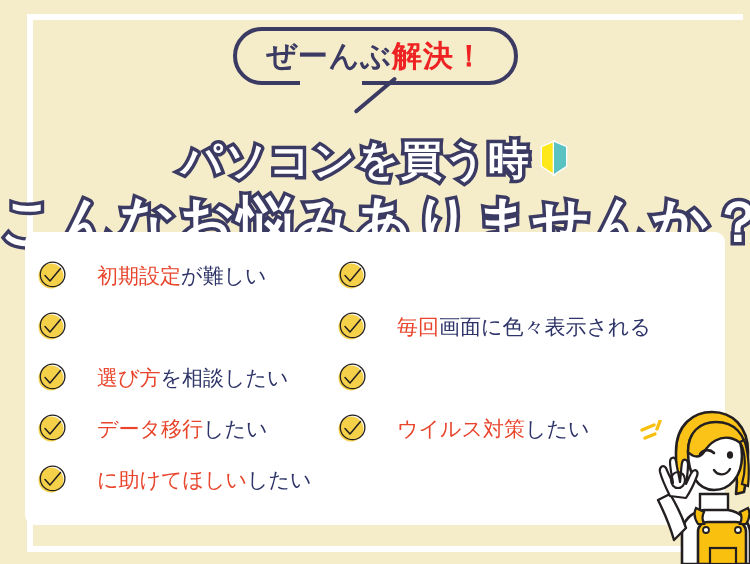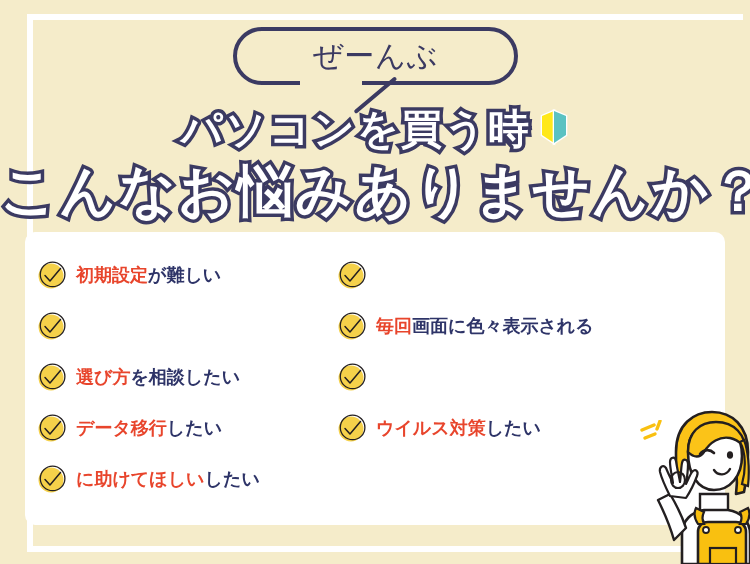--- a/index.html
+++ b/index.html
@@ -53,21 +53,21 @@
     background: #f5ecca;
     box-sizing: border-box;
   }
   .bubble-text {
     position: absolute;
     inset: 0;
     display: flex;
     align-items: center;
     justify-content: center;
     font-size: 30px;
-    font-weight: normal;
+    font-weight: bold;
     letter-spacing: 1px;
     white-space: nowrap;
   }
   .bubble-text .t1 { color: #3b3a62; }
   .bubble-text .t2 { color: #ee2222; }
 
   
   .bubble-tail {
     position: absolute;
     left: 356px;
@@ -115,20 +115,21 @@
     white-space: nowrap;
     line-height: 1.26;
   }
   .hl-line.second {
     font-size: 56px;
   }
   .hl-row {
     display: inline-flex;
     align-items: center;
     gap: 8px;
+    margin-top: 31px;
   }
 
   
   .wakaba {
     display: inline-block;
     width: 30px;
     height: 38px;
     position: relative;
     -webkit-text-stroke: 0;
     vertical-align: middle;
@@ -156,24 +157,25 @@
   .col-right { left: 312px; width: 388px; }
 
   .item {
     display: flex;
     align-items: center;
     height: 50px;
     margin-bottom: 1px;
     white-space: nowrap;
   }
   .item-label {
-    font-size: 18px;
-    font-weight: bold;
+    font-size: 21px;
+    font-weight: normal;
     letter-spacing: 0px;
     line-height: 1;
+    margin-left: 21px;
   }
   .item-label .hi  { color: #e8452c; }
   .item-label .rest { color: #2e3468; }
 
   
   .chk {
     position: relative;
     width: 30px;
     height: 30px;
     flex: 0 0 30px;
@@ -205,20 +207,21 @@
 <body>
 
 <div id="banner">
 
   <div class="frame-line"></div>
 
   <div class="bubble-wrap">
     <div class="bubble"></div>
     <div class="bubble-text">
       <span class="t1">ぜーんぶ</span>
+        <span class="t2">解決！</span>
     </div>
   </div>
   <div class="bubble-tail"></div>
   <div class="bubble-mask"></div>
 
   <div class="headline">
     <div class="hl-line">
       <span class="hl-row">
         <span>パソコンを買う時</span>
         <span class="wakaba">

